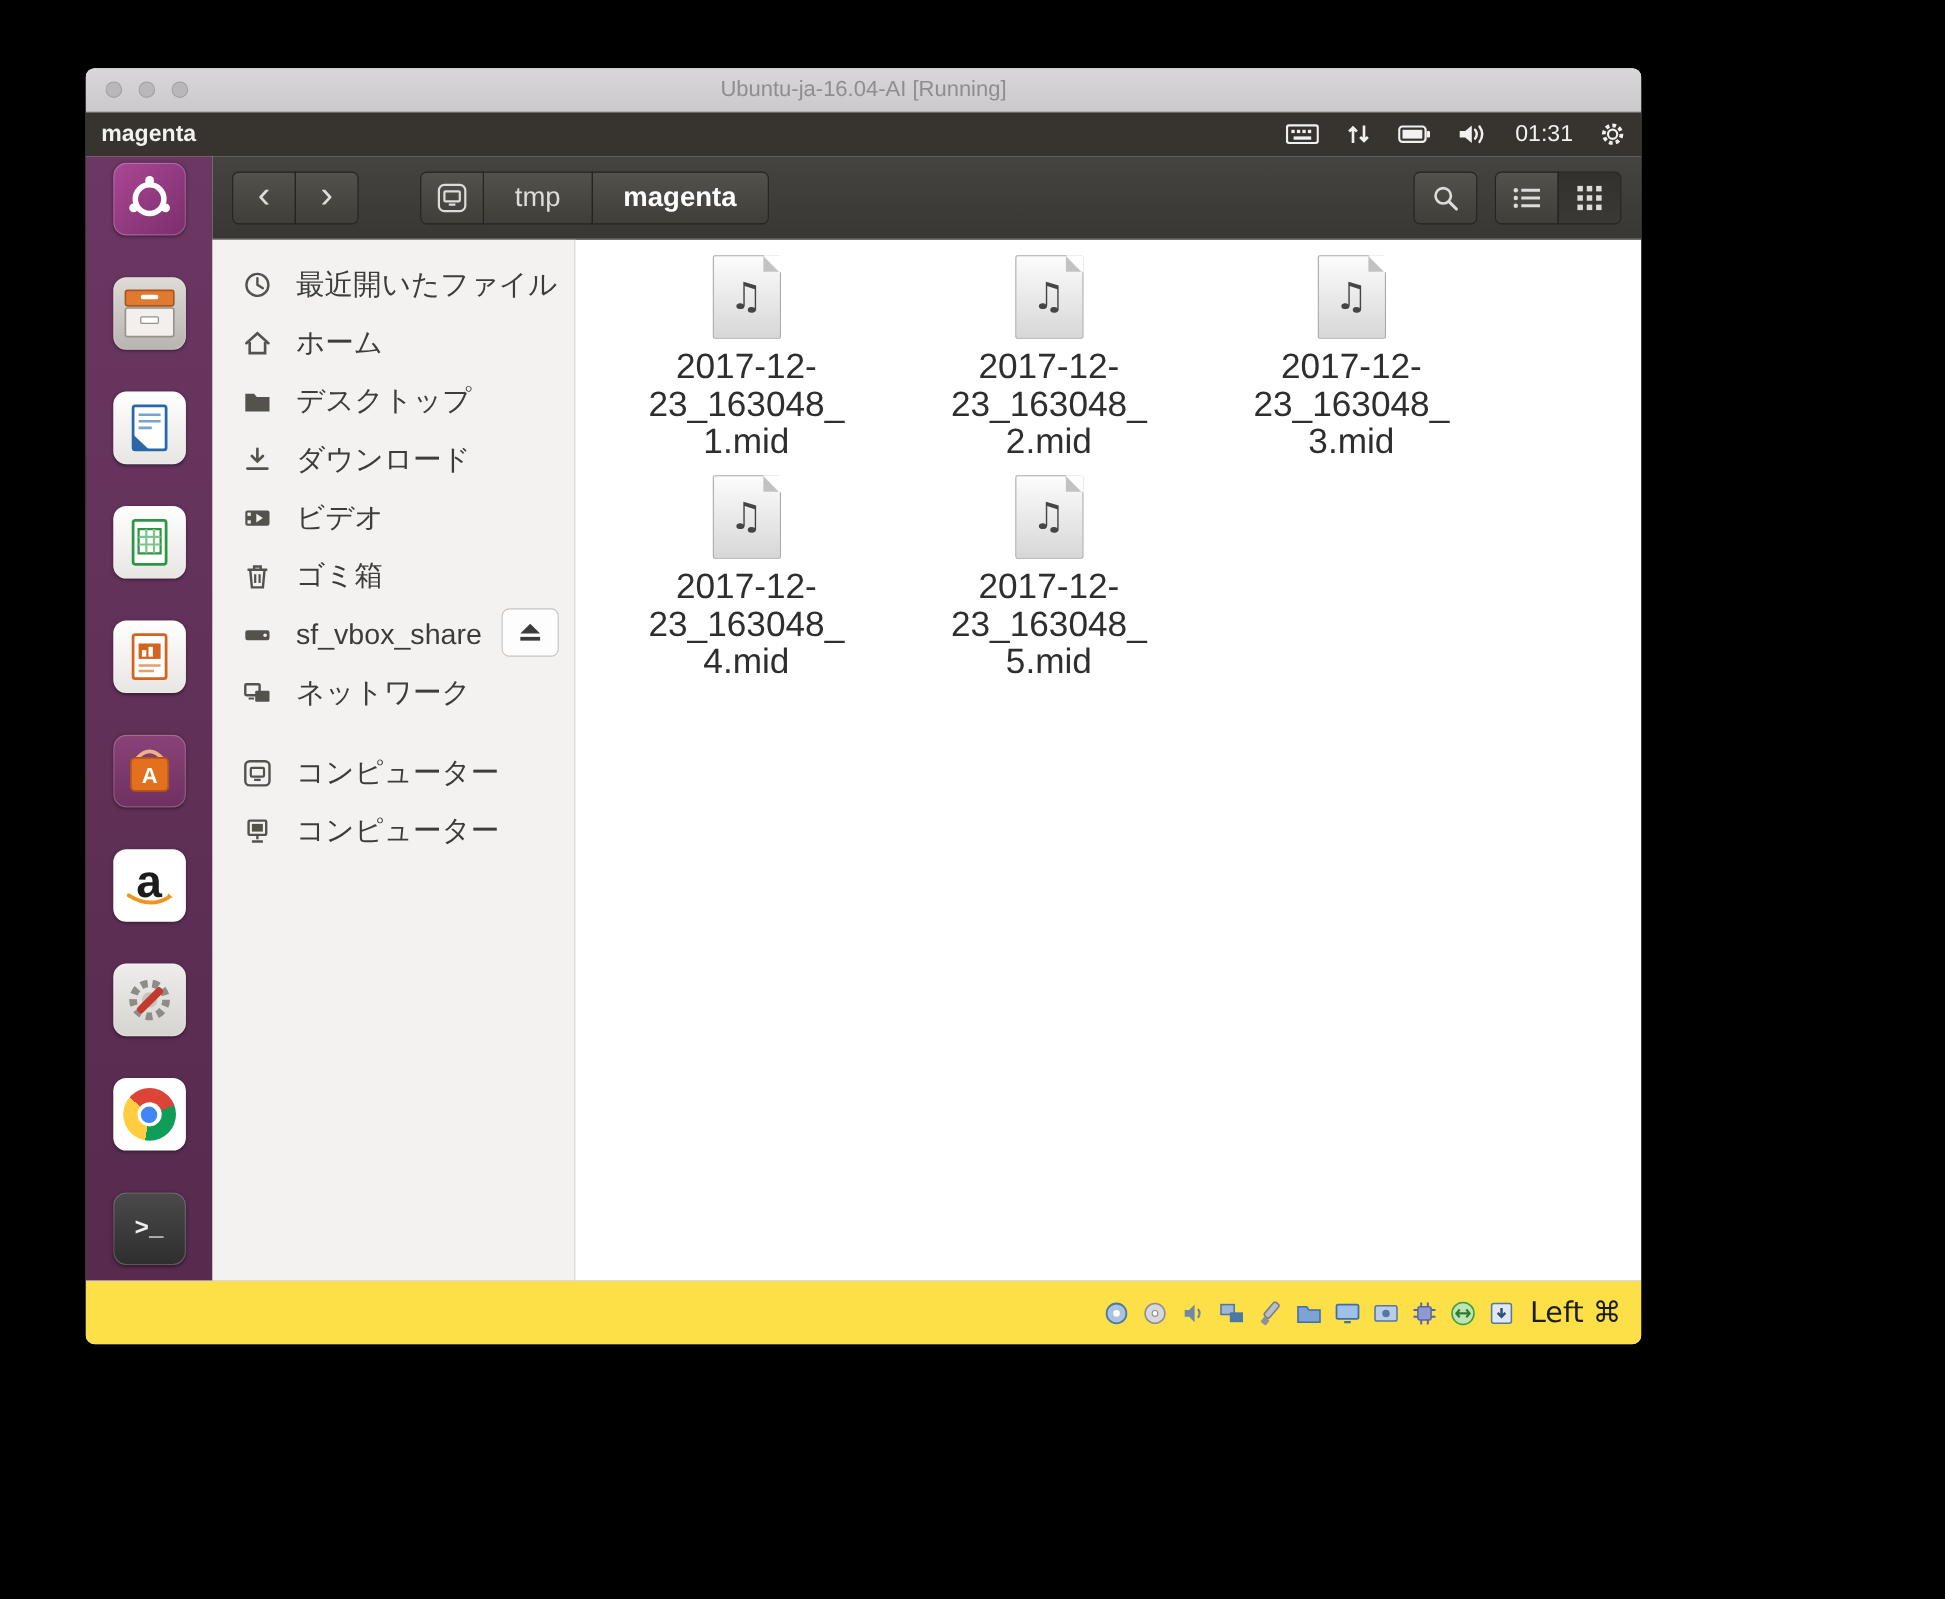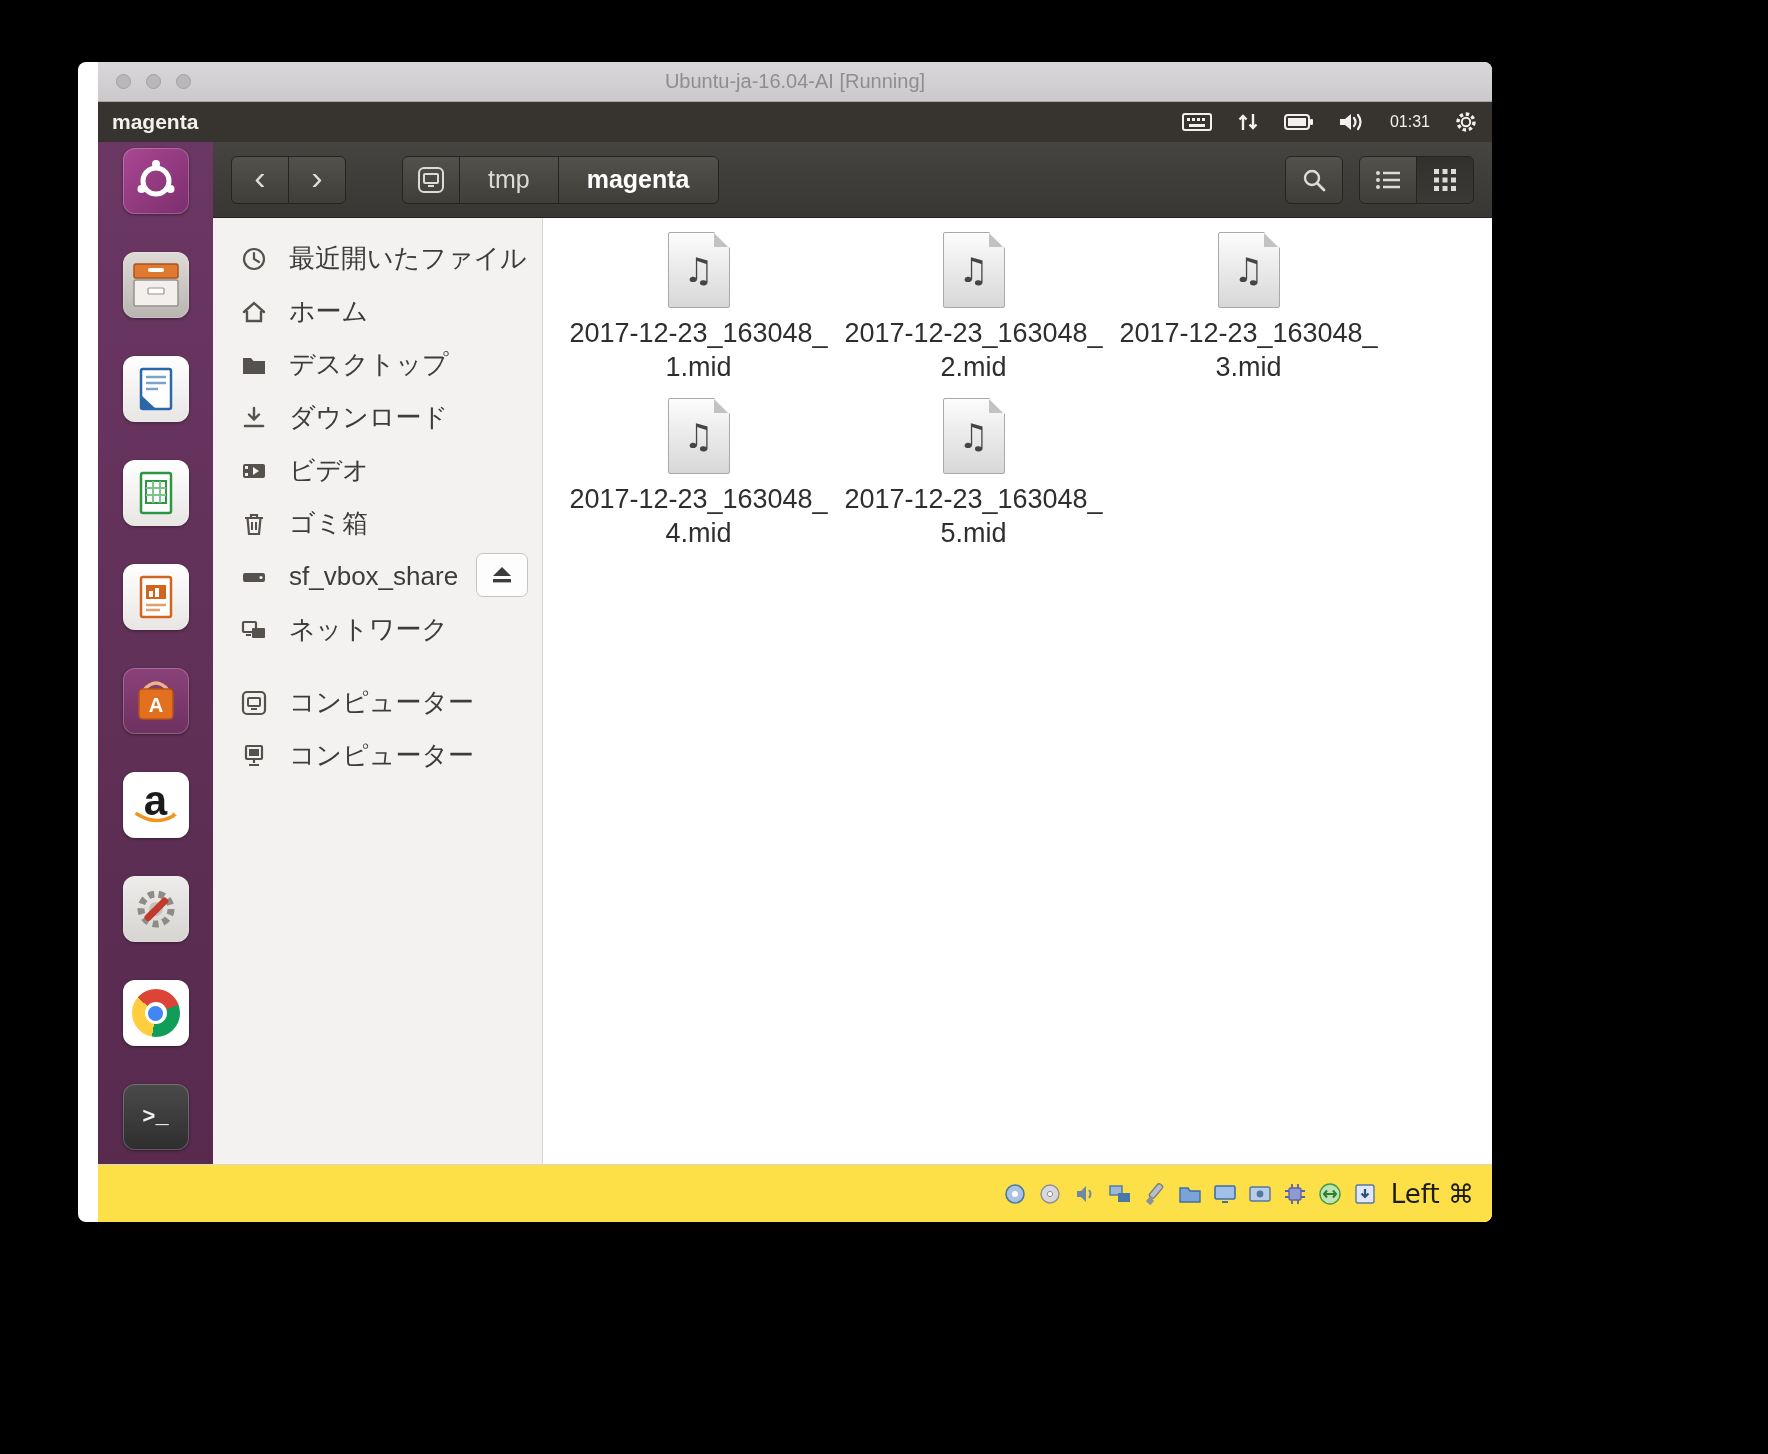--- a/index.html
+++ b/index.html
@@ -1,36 +1,36 @@
 <!DOCTYPE html>
 <html><head>
 <meta charset="utf-8">
 <style>
   * { margin:0; padding:0; box-sizing:border-box; }
   html,body { background:#000; }
   body { width:1768px; height:1454px; position:relative; font-family:"Liberation Sans", sans-serif; overflow:hidden; }
 
   .vbox-window { position:absolute; left:78px; top:62px; width:1414px; height:1160px;
     border-radius:8px; overflow:hidden; background:#fff; display:flex; flex-direction:column;
-    box-shadow:0 18px 60px rgba(0,0,0,.7);padding-left:20px; }
+    box-shadow:0 18px 60px rgba(0,0,0,.7); }
 
   
   .mac-titlebar { height:40px; flex:0 0 40px; background:linear-gradient(#d9d7d9,#cbc9cb);
     border-bottom:1px solid #a8a6a8; display:flex; align-items:center; position:relative; }
   .traffic { display:flex; gap:15px; margin-left:18px; z-index:2; }
   .traffic span { width:15px; height:15px; border-radius:50%; background:#b9b7b9; border:1px solid #a2a0a2; }
   .mac-title { position:absolute; left:0; right:0; text-align:center; color:#8f8d8f; font-size:20px; }
 
   
   .desktop { flex:1; display:flex; flex-direction:column; min-height:0; }
   .top-panel { height:40px; flex:0 0 40px; background:#37342f; color:#f2f1ef; display:flex; align-items:center; padding:0 14px; }
   .panel-app { font-weight:bold; font-size:21px; }
   .panel-right { margin-left:auto; display:flex; align-items:center; gap:24px; }
   .panel-right svg { display:block; }
-  .panel-clock { font-size:16px; }
+  .panel-clock { font-size:21px; }
 
   .desktop-body { flex:1; display:flex; min-height:0; }
 
   
   .launcher { width:115px; flex:0 0 115px; background:linear-gradient(#6b3763,#572a4e);
     display:flex; flex-direction:column; align-items:center; padding-top:6px; gap:38px; position:relative; }
   .tile { width:66px; height:66px; border-radius:12px; position:relative; flex:0 0 66px;
     box-shadow:inset 0 0 0 1px rgba(255,255,255,.22), 0 1px 3px rgba(0,0,0,.4); overflow:hidden;
     display:flex; align-items:center; justify-content:center; }
   .tile.running::before { content:""; position:absolute; left:-24px; top:24px; width:0; height:0;
@@ -86,21 +86,21 @@
   .files-grid { display:grid; grid-template-columns:repeat(3,275px); row-gap:14px; }
   .file { display:flex; flex-direction:column; align-items:center; }
   .file-icon { width:62px; height:76px; position:relative;
     background:linear-gradient(#fcfcfc,#d7d7d7); border:1px solid #a9a9a9; border-radius:2px;
     display:flex; align-items:center; justify-content:center; }
   .file-icon::before { content:""; position:absolute; top:-1px; right:-1px; width:0; height:0;
     border-top:16px solid #fff; border-left:16px solid transparent; }
   .file-icon::after { content:""; position:absolute; top:0; right:1px; width:0; height:0;
     border-bottom:14px solid #c2c2c2; border-right:14px solid transparent; }
   .file-note { font-size:34px; color:#454545; font-family:"DejaVu Sans", sans-serif; }
-  .file-name { margin-top:8px; text-align:center; font-size:27px; color:#2e2e2e; line-height:34px; }
+  .file-name { margin-top:8px; text-align:center; font-size:32px; color:#2e2e2e; line-height:34px; }
 
   
   .vbox-statusbar { height:58px; flex:0 0 58px; background:#fde047; border-top:1px solid #d5d5d5;
     display:flex; align-items:center; justify-content:flex-end; gap:9px; padding-right:18px; }
   .st-ic { width:26px; height:26px; display:flex; align-items:center; justify-content:center; }
   .hostkey { font-size:26px; color:#1c1c1c; margin-left:4px; font-family:"DejaVu Sans", sans-serif; }
 
   svg { display:block; }
 </style>
 </head>

